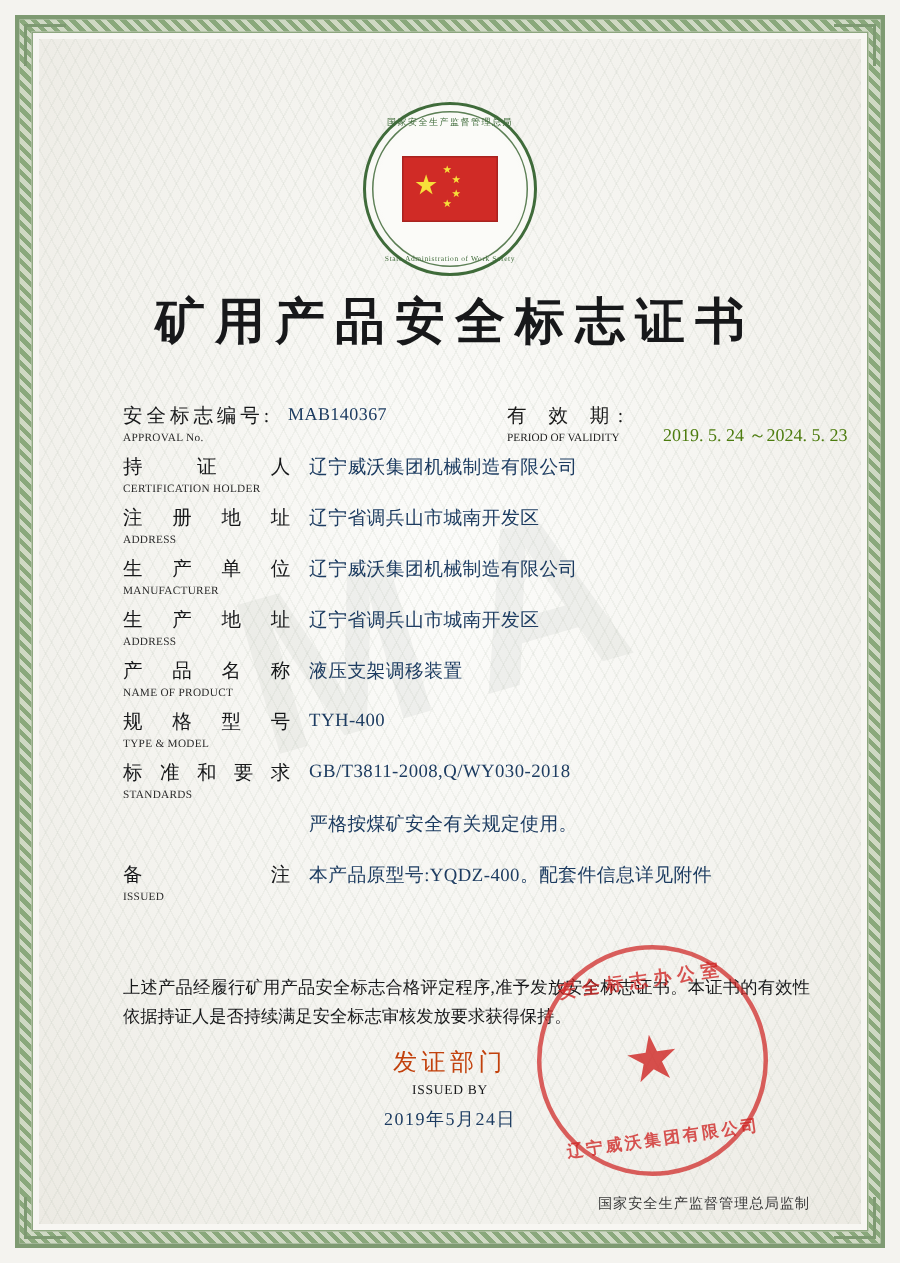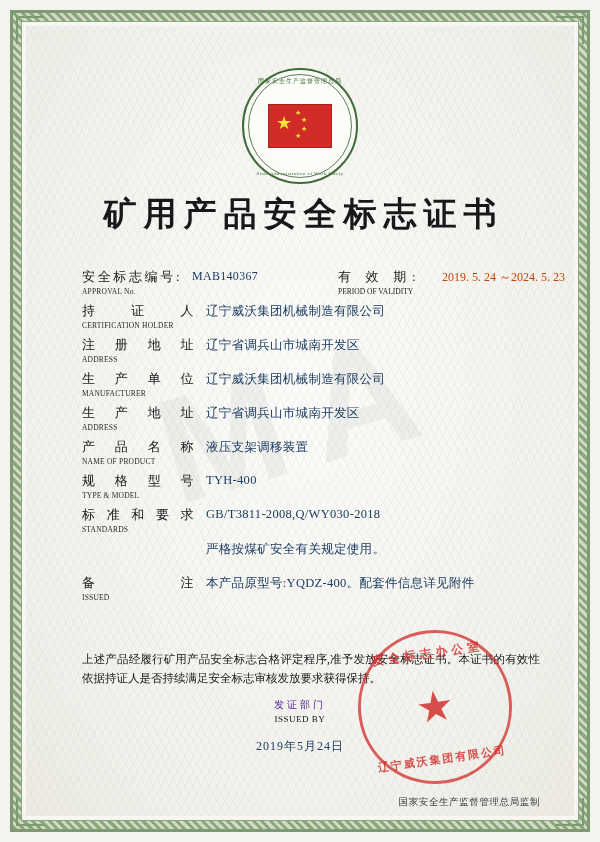--- a/index.html
+++ b/index.html
@@ -217,23 +217,23 @@
   }
   .lbl-right .en {
     display: block;
     font-size: 7.5px;
     margin-top: 1px;
     white-space: nowrap;
   }
   .val-right {
     position: absolute;
     left: 360px;
-    top: 1px;
+    top: 14px;
     font-size: 12px;
-    color: #c2410c;
+    color: #4d7c0f;
     white-space: nowrap;
   }
 
   
   .statement {
     position: absolute;
     left: 52px;
     right: 30px;
     top: 620px;
     font-size: 11.5px;
@@ -241,23 +241,23 @@
     color: #17181a;
     text-align: justify;
   }
   .issued {
     position: absolute;
     left: 0; right: 0;
     top: 668px;
     text-align: center;
   }
   .issued .cn {
-    font-size: 10px;
+    font-size: 16px;
     letter-spacing: 3px;
-    color: #4c1d95;
+    color: #c2410c;
   }
   .issued .en {
     font-size: 9px;
     letter-spacing: 0.5px;
     color: #17181a;
     margin-top: 2px;
   }
   .issue-date {
     position: absolute;
     left: 0; right: 0;

